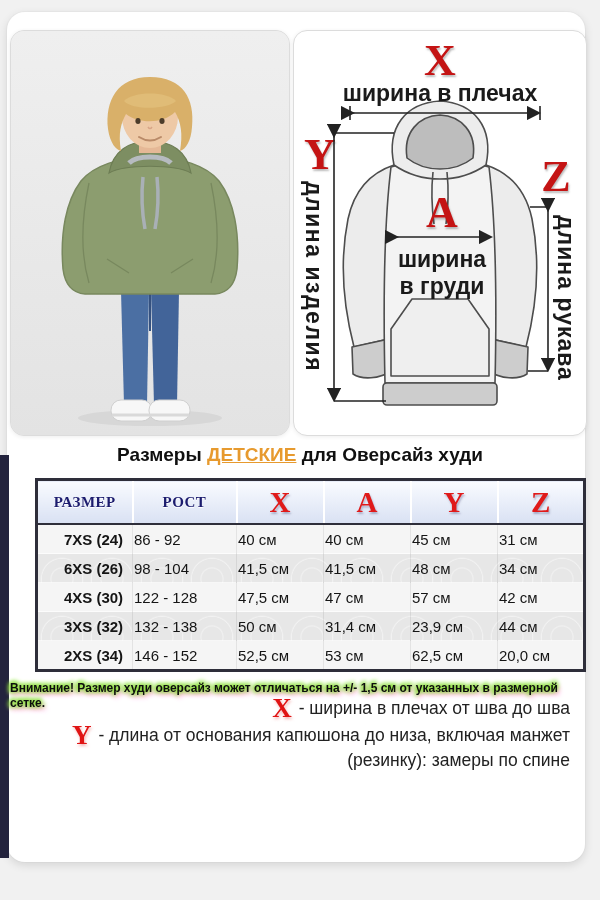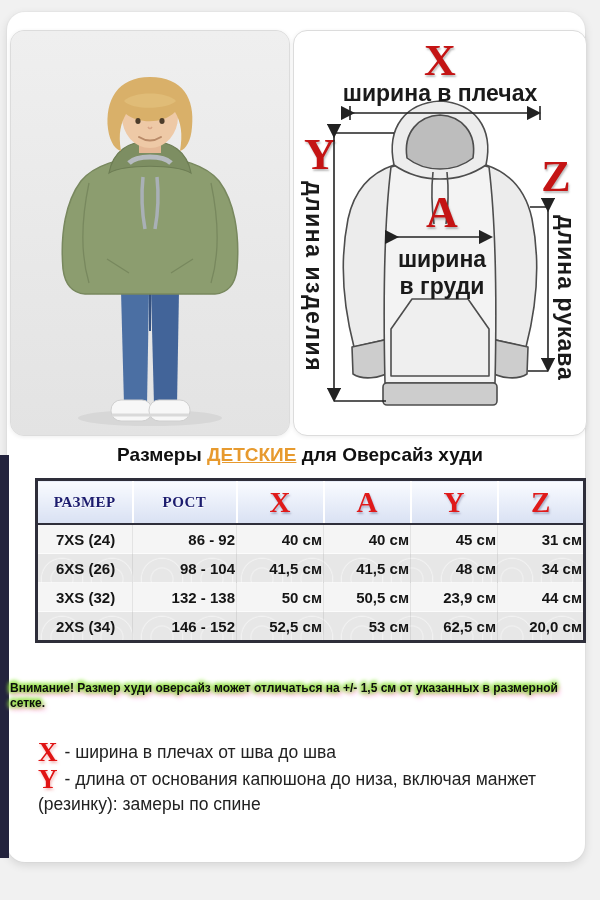--- a/index.html
+++ b/index.html
@@ -29,36 +29,36 @@
   .size-table col.c-size{width:96px;}
   .size-table col.c-height{width:104px;}
   .size-table col.c-letter{width:87px;}
   .size-table thead th{height:40px;background:linear-gradient(#f9fbff,#d9e1f3);
     border-bottom:2px solid #2e2e3a;border-left:2px solid #ffffff;vertical-align:middle;}
   .size-table thead th:first-child{border-left:none;}
   th.txt-h{font-family:"Liberation Serif",serif;font-weight:bold;font-size:15px;color:#1c1c6e;
     letter-spacing:.5px;text-shadow:0 1px 0 #ffffff;}
   th.ltr-h{font-family:"Liberation Serif",serif;font-weight:bold;font-size:29px;color:#e01a1a;
     text-shadow:1px 2px 2px rgba(110,110,150,.5);}
-  .size-table tbody td{height:26px;text-align:right;border-right:1px solid rgba(0,0,0,.07);
-    border-top:1px solid rgba(255,255,255,.65);font-weight:bold;}
-  .size-table tbody td.size-cell{text-align:left;padding-left:18px;font-weight:bold;}
+  .size-table tbody td{height:26px;text-align:left;border-right:1px solid rgba(0,0,0,.07);
+    border-top:1px solid rgba(255,255,255,.65);}
+  .size-table tbody td.size-cell{text-align:center;padding-left:18px;font-weight:bold;}
   .size-table tbody tr:nth-child(odd){background:#f5f5f5;}
   .size-table tbody tr:nth-child(even){background:#e7e7e7;
     background-image:
       radial-gradient(circle,transparent 56%,rgba(255,255,255,.45) 58%,transparent 62%),
       radial-gradient(circle,transparent 28%,rgba(255,255,255,.38) 31%,transparent 35%);
     background-size:50px 50px;}
 
   .warning{position:absolute;left:10px;top:681px;width:586px;font-size:12px;font-weight:bold;
     line-height:1.28;color:#0d0d0d;
     text-shadow:-1px -1px 4px #82e32c,1px -2px 4px #82e32c,-2px 1px 4px #82e32c,
       0 2px 5px #ffa9dd,2px 3px 5px #ffa9dd;}
 
-  .legend{position:absolute;left:38px;top:740px;width:532px;font-size:17.5px;color:#222;}
+  .legend{position:absolute;left:38px;top:696px;width:532px;font-size:17.5px;color:#222;text-align:right;}
   .legend-item{line-height:25px;margin-bottom:2px;}
   .legend-letter{font-family:"Liberation Serif",serif;font-weight:bold;font-size:27px;
     color:#e01414;margin-right:7px;vertical-align:-3px;
     text-shadow:1px 2px 3px rgba(235,130,130,.6);}
 </style>
 </head>
 <body>
 
 <div class="page">
   <div class="main-card"></div>
@@ -211,24 +211,32 @@
       </tr>
       <tr>
         <td class="size-cell">6XS (26)</td>
         <td>98 - 104</td>
         <td>41,5 см</td>
         <td>41,5 см</td>
         <td>48 см</td>
         <td>34 см</td>
       </tr>
       <tr>
+        <td class="size-cell">4XS (30)</td>
+        <td>122 - 128</td>
+        <td>47,5 см</td>
+        <td>47 см</td>
+        <td>57 см</td>
+        <td>42 см</td>
+      </tr>
+      <tr>
         <td class="size-cell">3XS (32)</td>
         <td>132 - 138</td>
         <td>50 см</td>
-        <td>50,5 см</td>
+        <td>31,4 см</td>
         <td>23,9 см</td>
         <td>44 см</td>
       </tr>
       <tr>
         <td class="size-cell">2XS (34)</td>
         <td>146 - 152</td>
         <td>52,5 см</td>
         <td>53 см</td>
         <td>62,5 см</td>
         <td>20,0 см</td>

